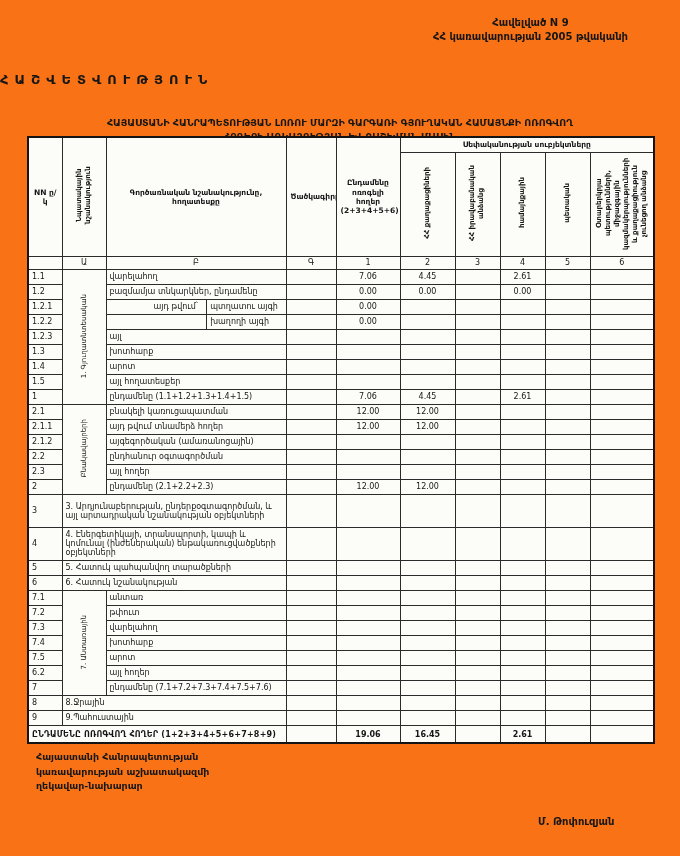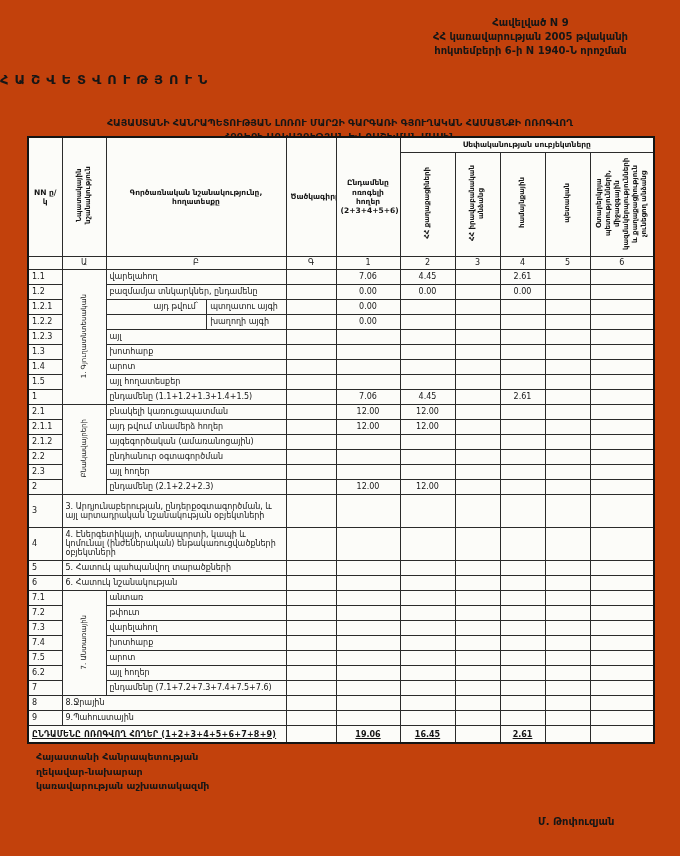--- a/index.html
+++ b/index.html
@@ -4,21 +4,21 @@
 <style>
   * { margin:0; padding:0; box-sizing:border-box; }
   html,body { width:680px; height:856px; }
   body {
     font-family:"DejaVu Sans", sans-serif;
     background:#f6f5f1;
     color:#161616;
     position:relative;
     overflow:hidden;
   }
-  .page { position:absolute; inset:0; background:#c2410c; }
+  .page { position:absolute; inset:0; background:#f97316; }
 
   .annex {
     position:absolute; top:16px; right:52px;
     text-align:center; font-size:10px; font-weight:bold; line-height:1.4;
   }
   .doc-title {
     position:absolute; top:72px; left:0; width:100%;
     text-align:left; font-size:13px; font-weight:bold; letter-spacing:6px;
   }
   .doc-subtitle {
@@ -37,21 +37,21 @@
     text-align:center; vertical-align:middle; padding:1px 4px;
   }
   .report td { font-size:8px; line-height:1.15; vertical-align:middle; padding:1px 3px; }
 
   tr.h1 { height:15px; }
   tr.h2 { height:104px; }
   tr.hletters td { height:13px; text-align:center; font-size:8px; padding:0; }
 
   tbody tr { height:15px; }
   tbody tr.tall { height:33px; }
-  tbody tr.gtotal { height:18px;text-decoration:underline; }
+  tbody tr.gtotal { height:18px; }
   tbody tr.gtotal td { font-weight:bold; }
 
   .vert {
     writing-mode:vertical-rl; transform:rotate(180deg);
     display:inline-block; text-align:center;
   }
   .vert-h { max-height:99px; font-size:7px; line-height:1.3; font-weight:bold; }
   .vert-b { font-size:7px; line-height:1.25; max-height:130px; }
 
   .c-nn { font-size:7.5px; padding-left:3px;margin-top:11px; }
@@ -77,21 +77,20 @@
   }
 </style>
 </head>
 <body>
 
 <div class="page">
 
   <div class="annex">
     <div>Հավելված N 9</div>
     <div>ՀՀ կառավարության 2005 թվականի</div>
-    <div>հոկտեմբերի 6-ի N 1940-Ն որոշման</div>
   </div>
 
   <div class="doc-title">ՀԱՇՎԵՏՎՈՒԹՅՈՒՆ</div>
 
   <div class="doc-subtitle">
     <div>ՀԱՅԱՍՏԱՆԻ ՀԱՆՐԱՊԵՏՈՒԹՅԱՆ ԼՈՌՈՒ ՄԱՐԶԻ ԳԱՐԳԱՌԻ ԳՅՈՒՂԱԿԱՆ ՀԱՄԱՅՆՔԻ ՈՌՈԳՎՈՂ</div>
     <div>ՀՈՂԵՐԻ ԱՌԿԱՅՈՒԹՅԱՆ ԵՎ ԲԱՇԽՄԱՆ ՄԱՍԻՆ</div>
   </div>
 
   <table class="report">
@@ -466,19 +465,19 @@
           <td class="c-val"></td>
           <td class="c-val">2.61</td>
           <td class="c-val"></td>
           <td class="c-val"></td>
         </tr>
       </tbody>
   </table>
 
   <div class="footer-left">
     <div>Հայաստանի Հանրապետության</div>
+    <div>կառավարության աշխատակազմի</div>
     <div>ղեկավար-նախարար</div>
-    <div>կառավարության աշխատակազմի</div>
   </div>
 
   <div class="signature">Մ. Թոփուզյան</div>
 
 </div>
 
 </body></html>

